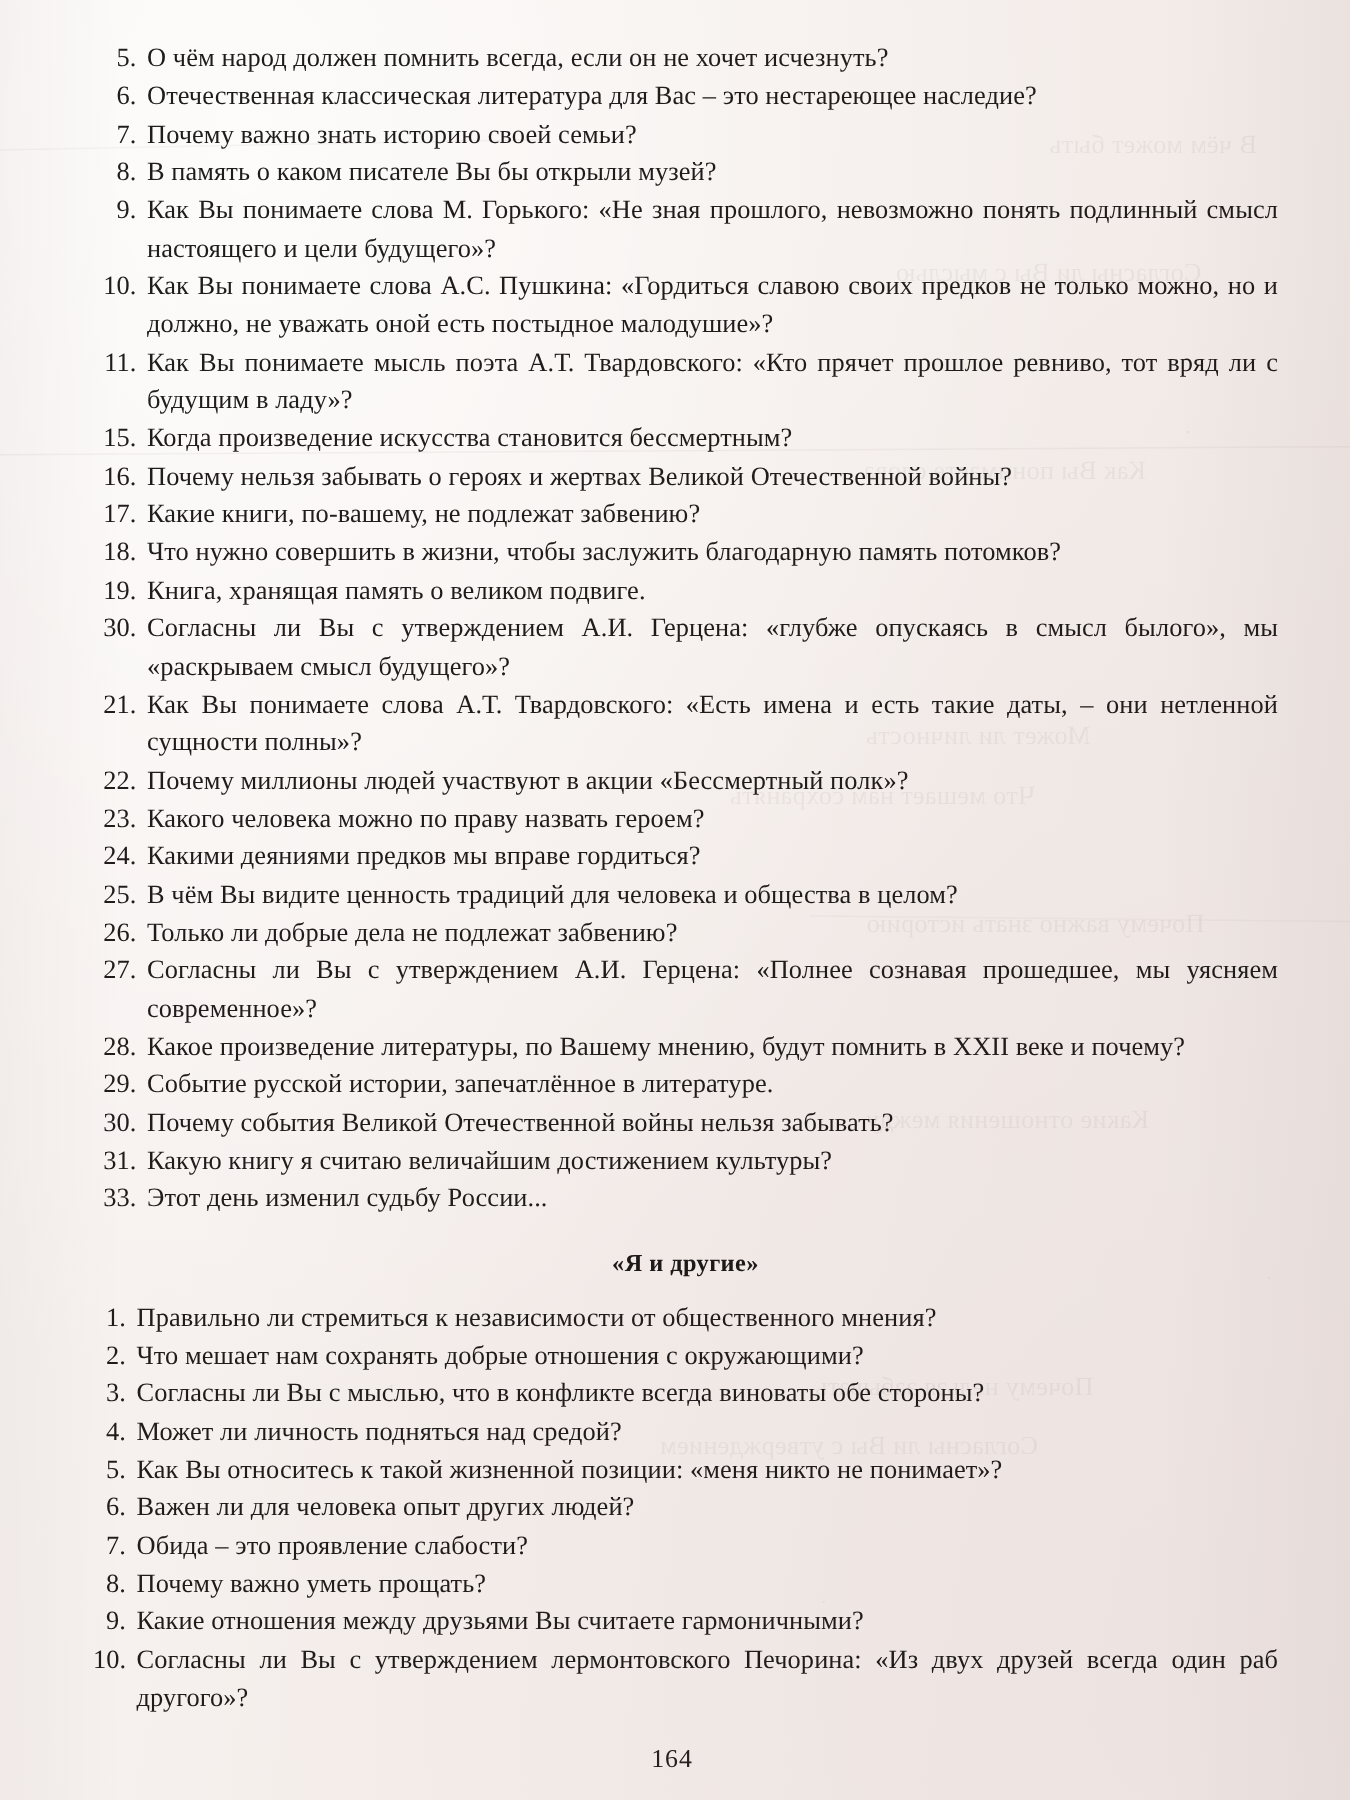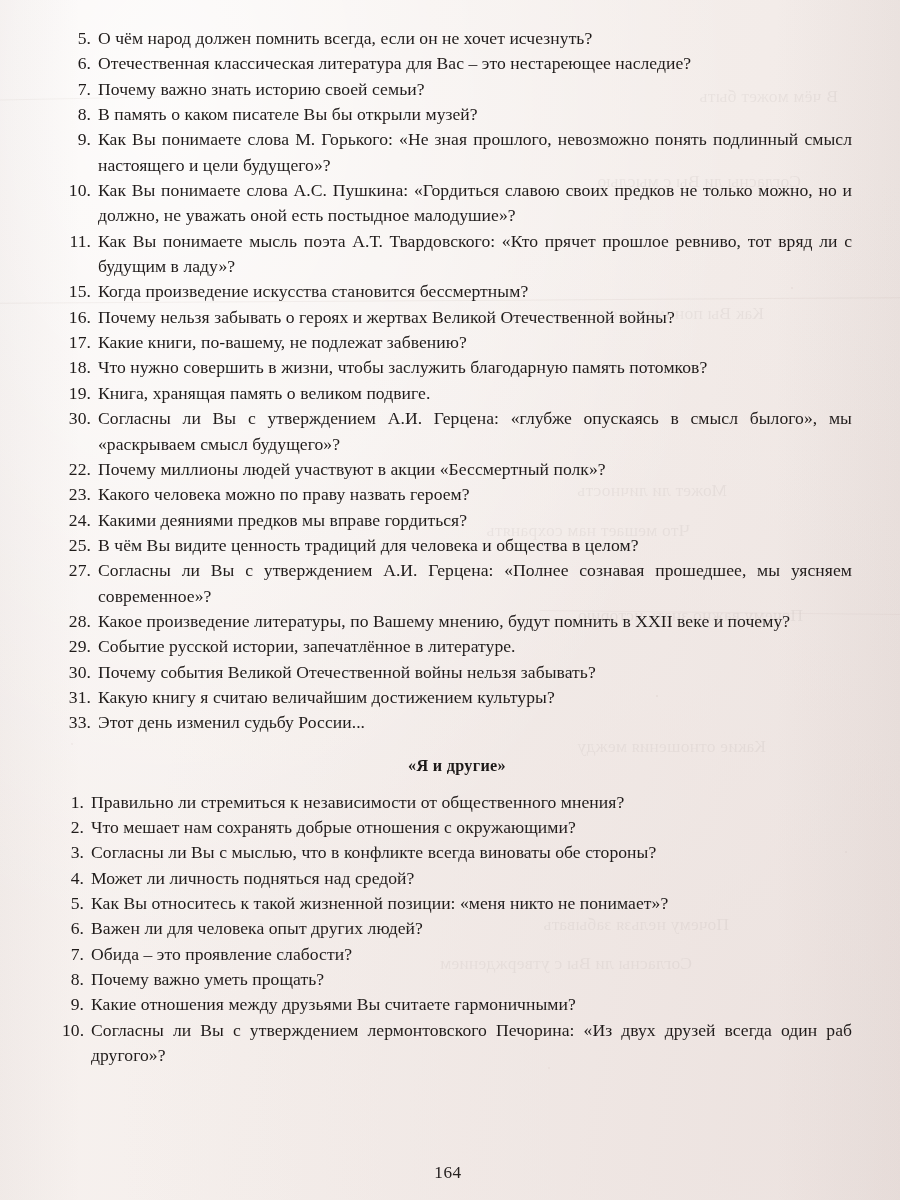--- a/index.html
+++ b/index.html
@@ -230,36 +230,44 @@
           <span class="body nojust">Что нужно совершить в жизни, чтобы заслужить благодарную память потом­ков?</span>
         </li>
         <li class="q ink-3">
           <span class="num">19.</span>
           <span class="body nojust">Книга, хранящая память о великом подвиге.</span>
         </li>
         <li class="q ink-1">
           <span class="num">30.</span>
           <span class="body">Согласны ли Вы с утверждением А.И. Герцена: «глубже опускаясь в смысл былого», мы «раскрываем смысл будущего»?</span>
         </li>
+        <li class="q ink-2">
+          <span class="num">21.</span>
+          <span class="body">Как Вы понимаете слова А.Т. Твардовского: «Есть имена и есть такие даты, – они нетленной сущности полны»?</span>
+        </li>
         <li class="q ink-3">
           <span class="num">22.</span>
           <span class="body nojust">Почему миллионы людей участвуют в акции «Бессмертный полк»?</span>
         </li>
         <li class="q ink-1">
           <span class="num">23.</span>
           <span class="body nojust">Какого человека можно по праву назвать героем?</span>
         </li>
         <li class="q ink-2">
           <span class="num">24.</span>
           <span class="body nojust">Какими деяниями предков мы вправе гордиться?</span>
         </li>
         <li class="q ink-3">
           <span class="num">25.</span>
           <span class="body nojust">В чём Вы видите ценность традиций для человека и общества в целом?</span>
         </li>
+        <li class="q ink-1">
+          <span class="num">26.</span>
+          <span class="body nojust">Только ли добрые дела не подлежат забвению?</span>
+        </li>
         <li class="q ink-2">
           <span class="num">27.</span>
           <span class="body">Согласны ли Вы с утверждением А.И. Герцена: «Полнее сознавая прошедшее, мы уясняем современное»?</span>
         </li>
         <li class="q ink-3">
           <span class="num">28.</span>
           <span class="body">Какое произведение литературы, по Вашему мнению, будут помнить в XXII веке и почему?</span>
         </li>
         <li class="q ink-1">
           <span class="num">29.</span>

